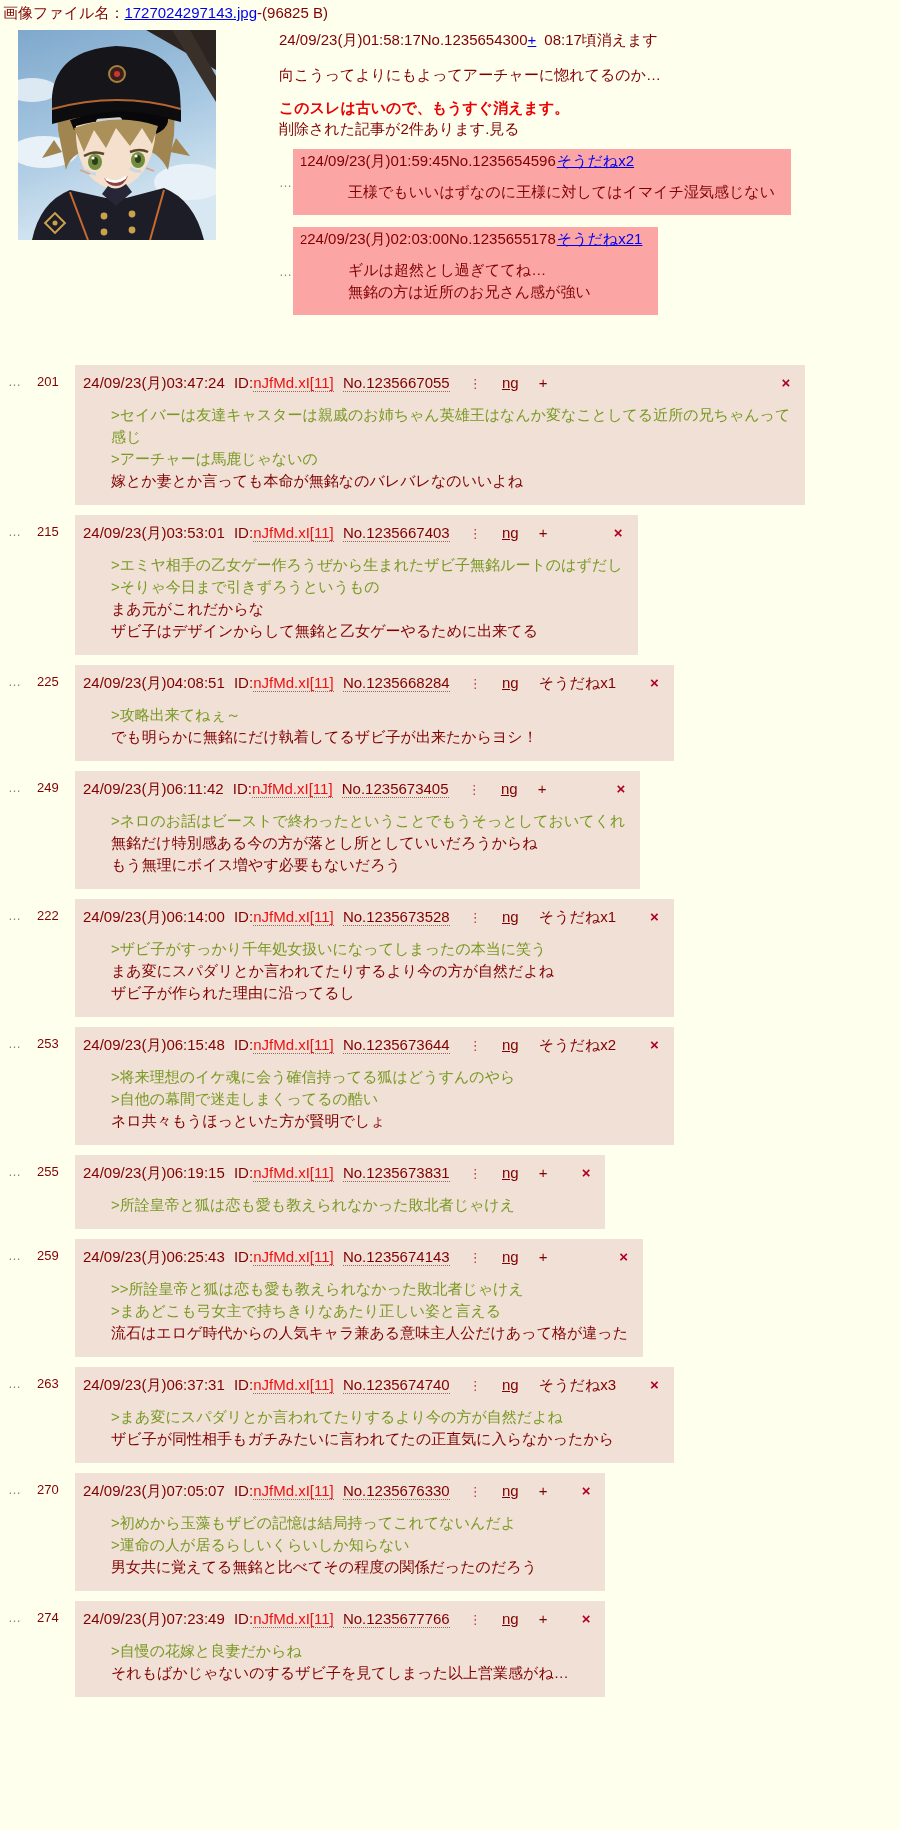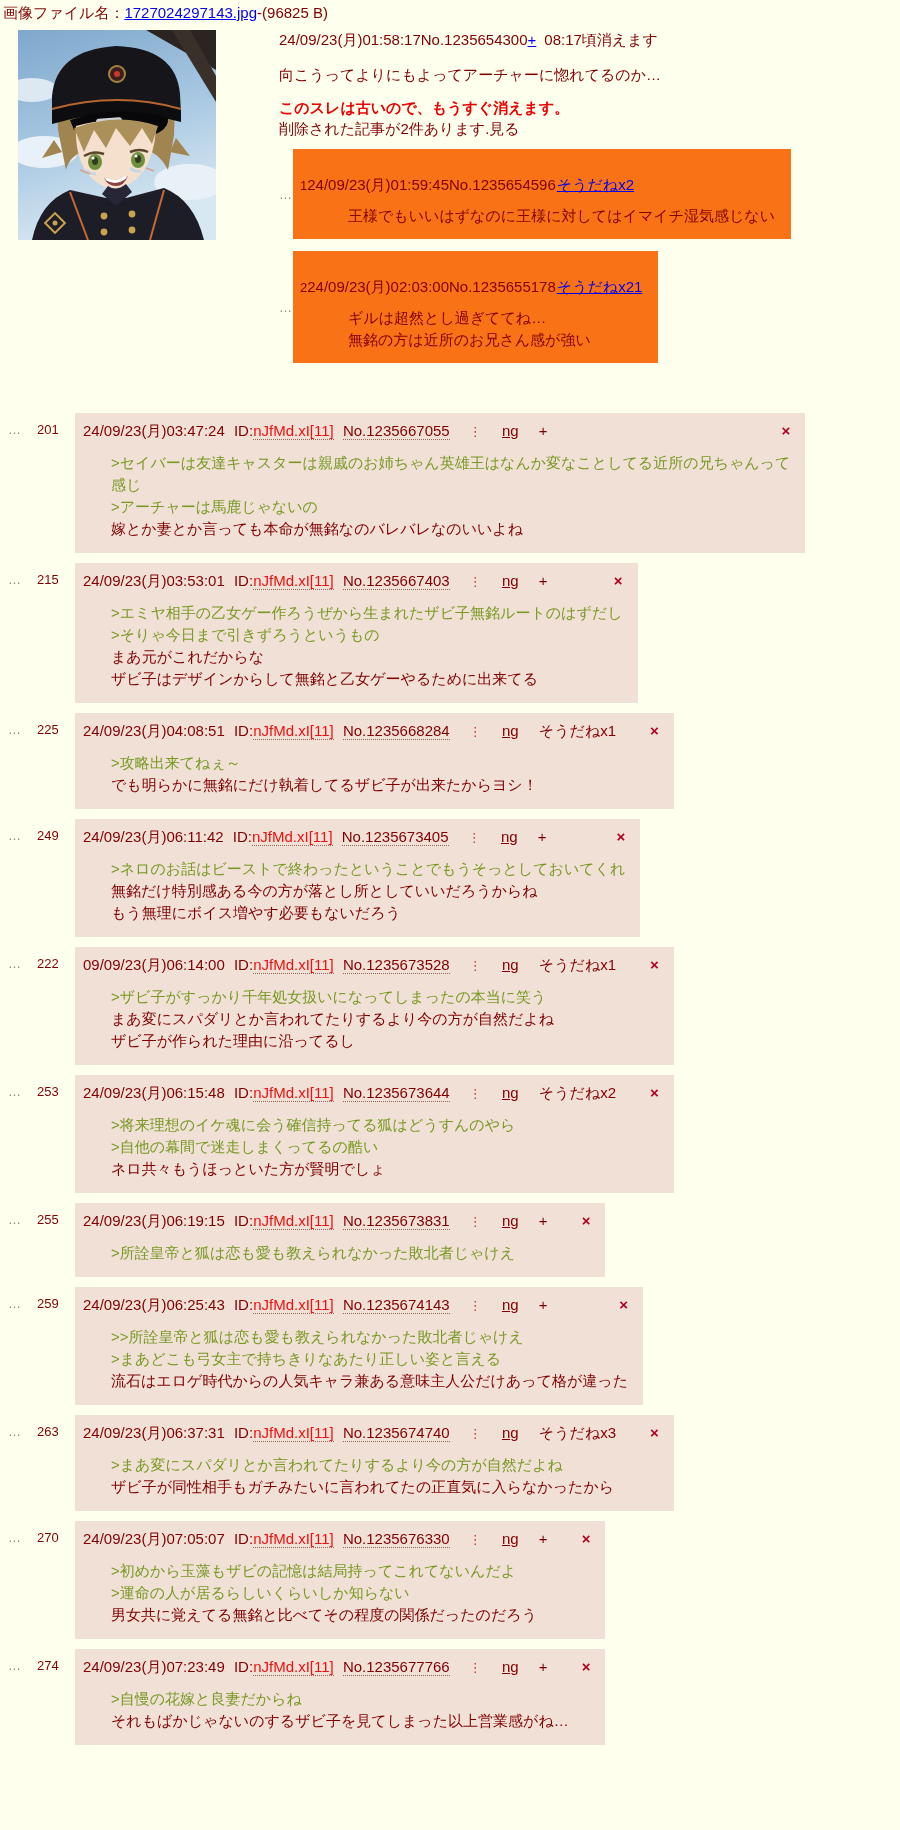--- a/index.html
+++ b/index.html
@@ -22,21 +22,21 @@
   .op-content{margin-left:24px;flex:1;padding-top:4px;min-width:0;}
   .op-header{line-height:22px;margin-bottom:13px;}
   .op-expire{margin-left:8px;}
   .op-body{line-height:22px;margin-bottom:11px;}
   .op-warning{color:#EA0000;font-weight:bold;line-height:22px;}
   .op-deleted{line-height:20px;margin-bottom:10px;}
   .deleted-view{cursor:pointer;}
   
   .qreply-row{display:flex;align-items:center;margin-bottom:12px;}
   .qdots{flex:none;width:14px;color:#888;font-size:13px;letter-spacing:1px;cursor:pointer;}
-  .qreply-box{background:#f97316;padding:25px 16px 12px 7px;width:fit-content;max-width:600px;}
+  .qreply-box{background:#fca5a5;padding:1px 16px 12px 7px;width:fit-content;max-width:600px;}
   .qreply-header{line-height:22px;}
   .post-lines{margin:8px 0 0 48px;padding:0;}
   .line{line-height:22px;white-space:pre-wrap;}
   .line.quote{color:#789922;}
   .pnum{font-size:13px;}
   .q-soudane{margin-left:1px;}
   
   .posts-section{margin:38px 0 0 8px;padding-bottom:30px;}
   .post-row{display:flex;align-items:flex-start;margin-bottom:10px;}
   .post-marker{flex:none;width:50px;margin:7px 17px 0 0;white-space:nowrap;}
@@ -244,21 +244,21 @@
     </div>
   </div>
 
   <div class="post-row">
     <span class="post-marker">
       <span class="dots">…</span><span class="pnum">222</span>
     </span>
     <div class="post-box">
       <div class="post-header">
         <span class="p-close">×</span>
-        <span>09/09/23(月)06:14:00</span>
+        <span>24/09/23(月)06:14:00</span>
         <span class="p-idlabel">ID:</span><span class="p-id">nJfMd.xI[11]</span>
         <span class="p-no">No.1235673528</span>
         <span class="p-menu">⋮</span>
         <span class="p-ng">ng</span>
         <span class="p-soudane">そうだねx1</span>
       </div>
       <blockquote class="post-lines">
           <div class="line quote">&gt;ザビ子がすっかり千年処女扱いになってしまったの本当に笑う</div>
           <div class="line">まあ変にスパダリとか言われてたりするより今の方が自然だよね</div>
           <div class="line">ザビ子が作られた理由に沿ってるし</div>

